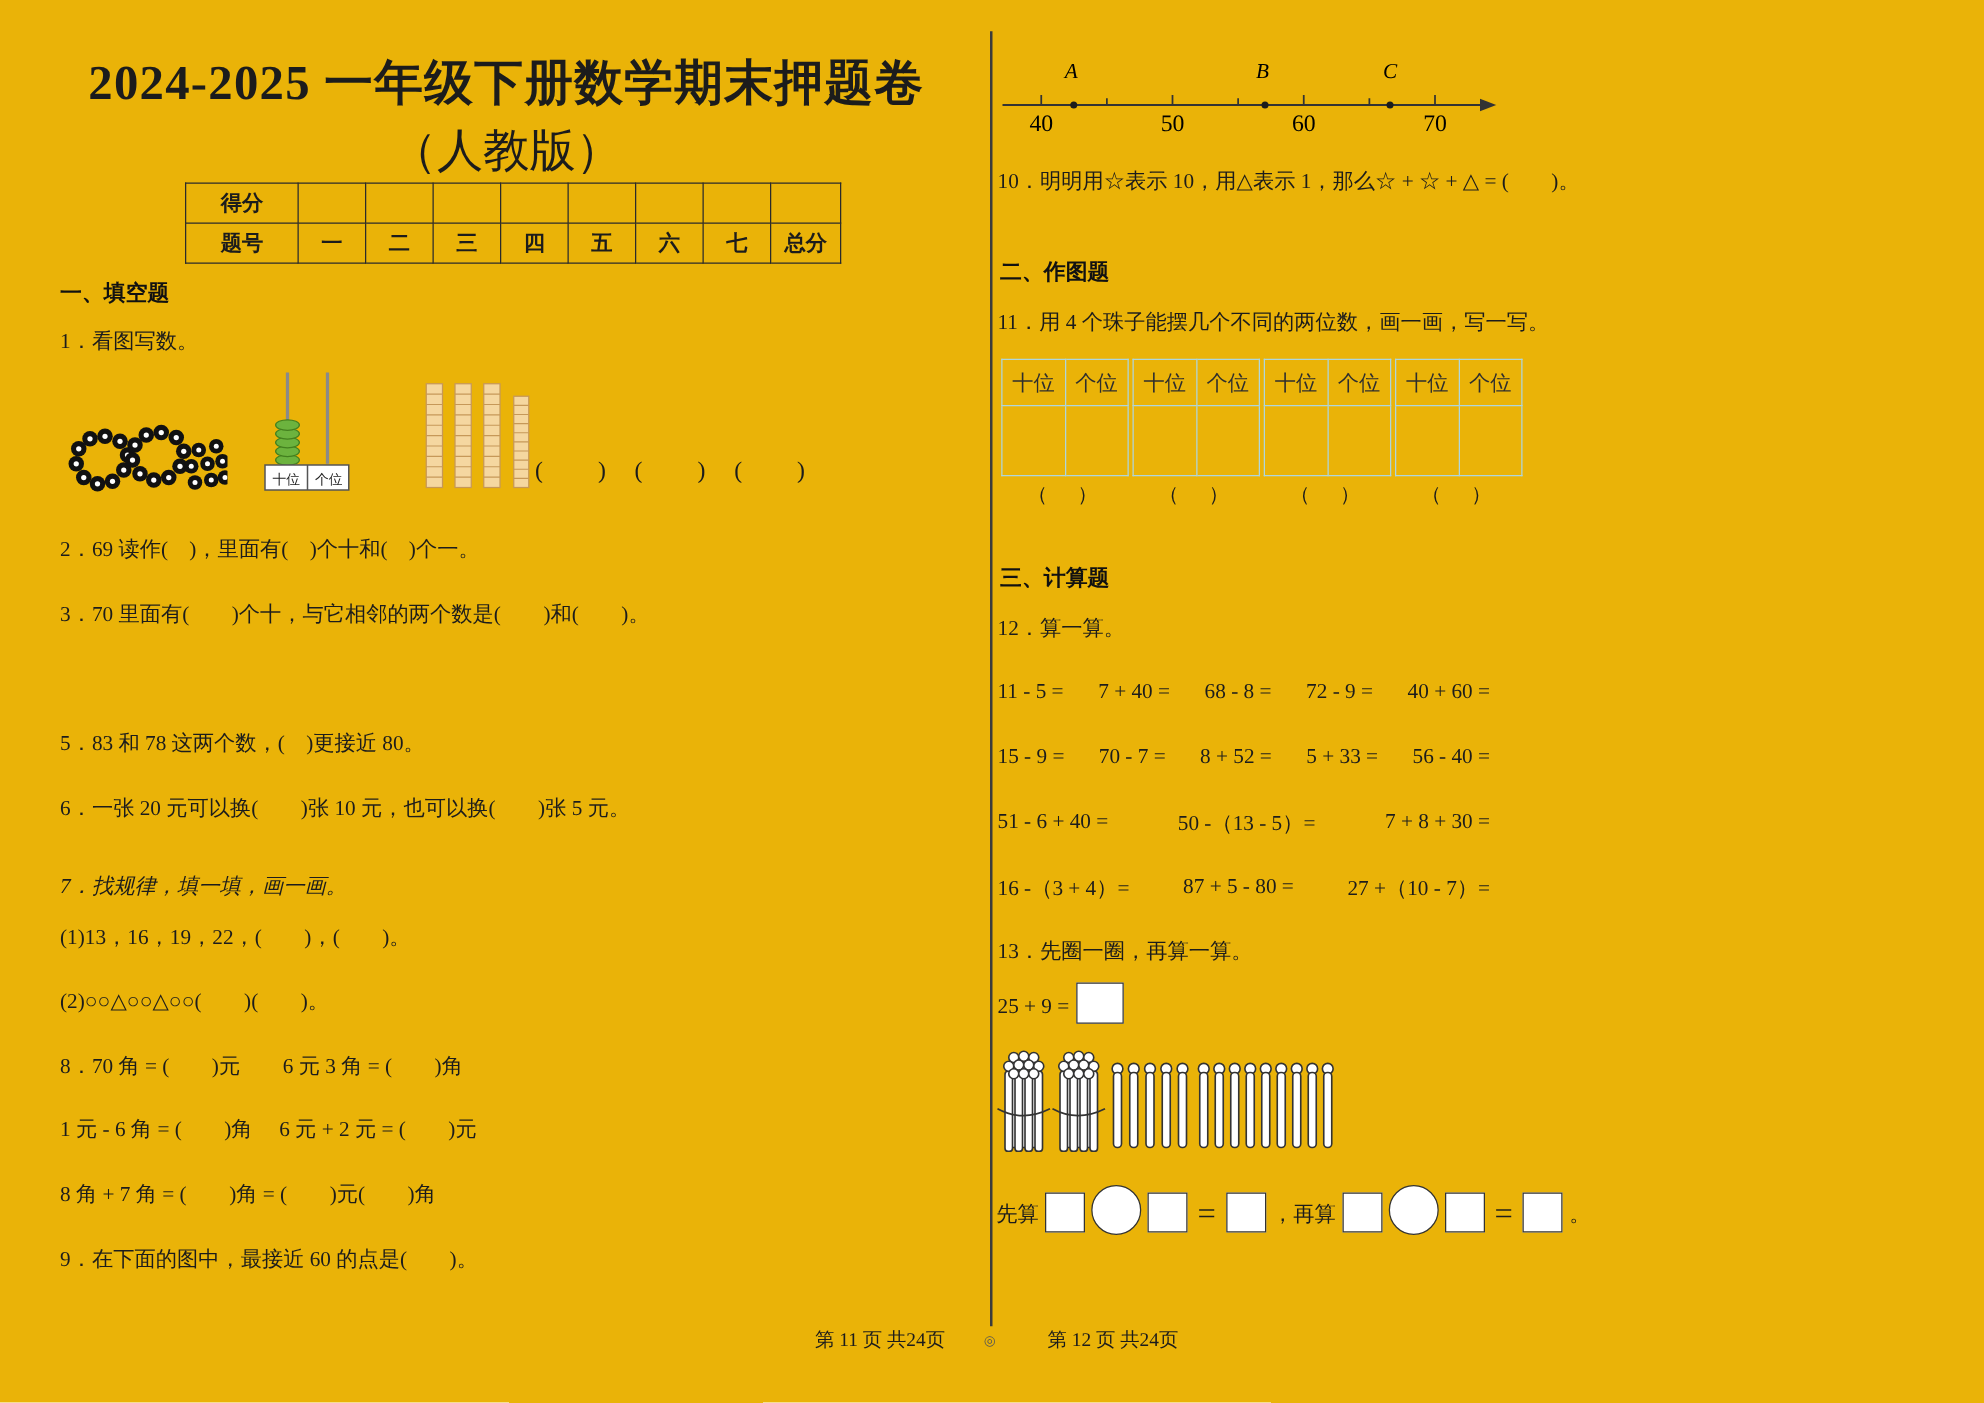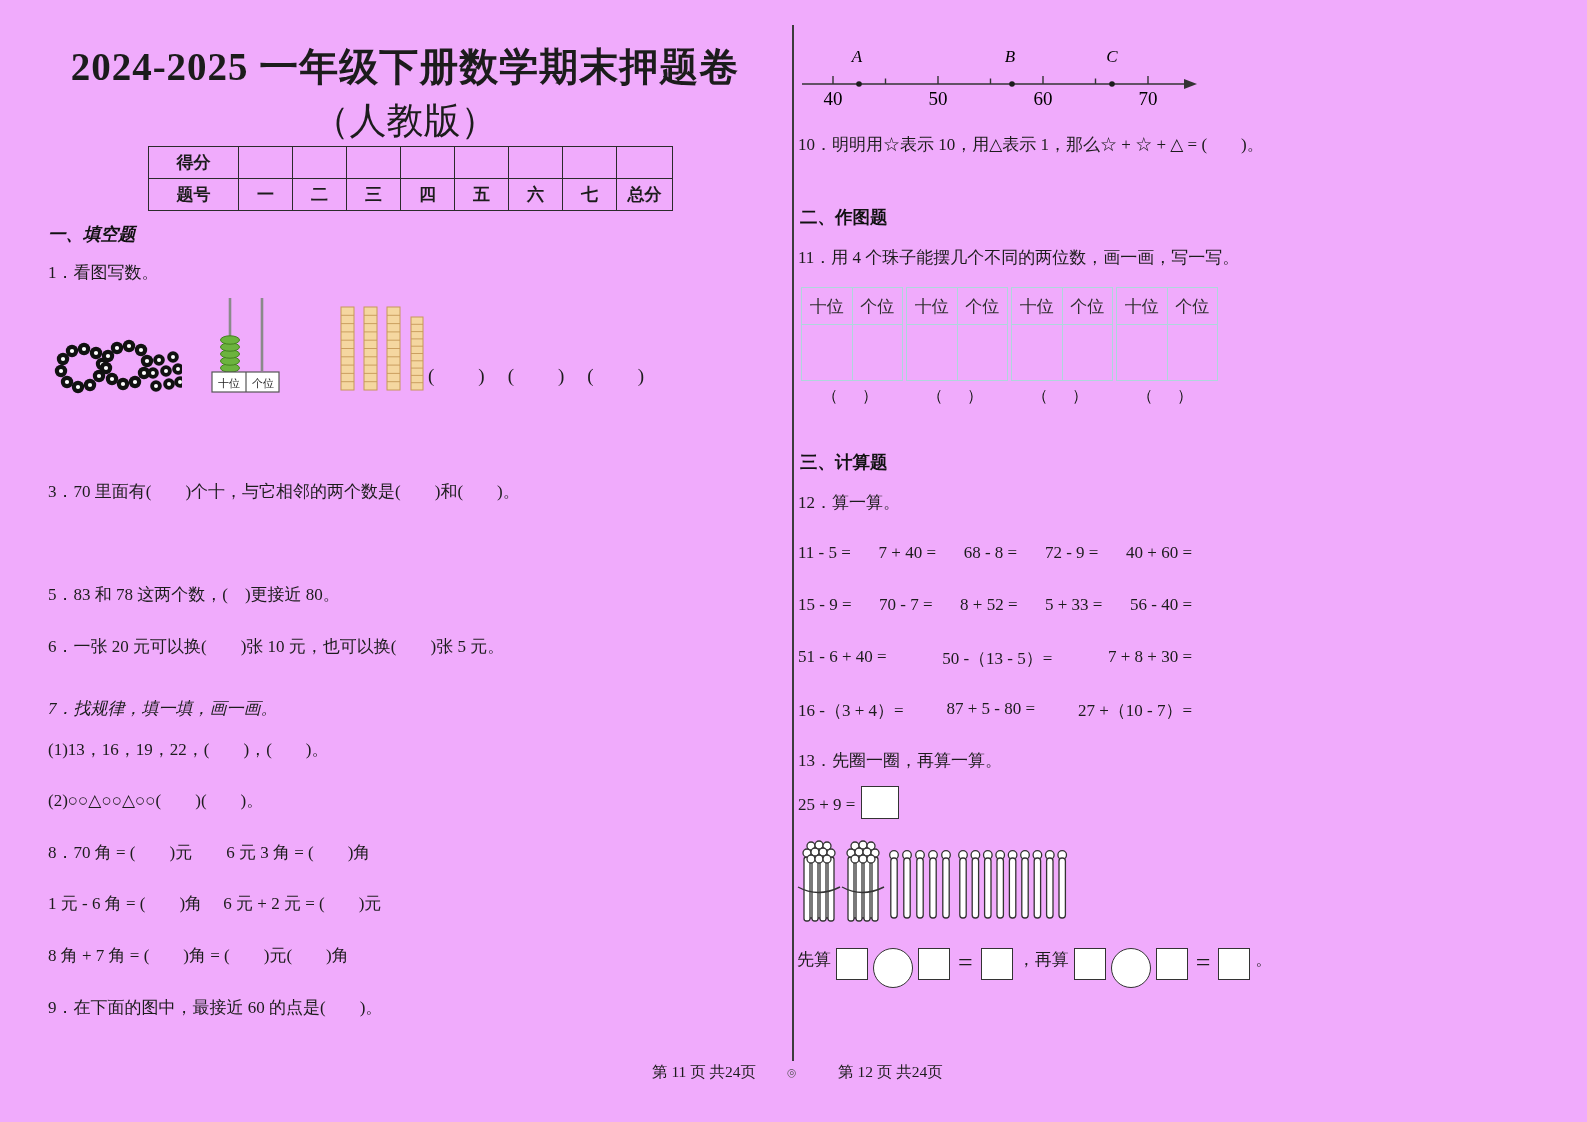--- a/index.html
+++ b/index.html
@@ -1,18 +1,18 @@
 <!DOCTYPE html>
 <html><head>
 <meta charset="utf-8">
 <style>
   * { margin:0; padding:0; box-sizing:border-box; }
   html,body { background:#ffffff; }
   #page {
-    position:relative; width:1587px; height:1122px; background:#f0abfc;
+    position:relative; width:1587px; height:1122px; background:#eab308;
     font-family:"Liberation Serif","DejaVu Serif",serif; color:#1c1c1c;
     overflow:hidden;
   }
   .abs { position:absolute; }
   
   .exam-title { left:50px; top:44px; width:710px; text-align:center;
     font-size:39px; font-weight:bold; line-height:1.2; letter-spacing:1px; }
   .exam-subtitle { left:50px; top:96px; width:710px; text-align:center;
     font-size:37px; font-weight:normal; }
   
@@ -35,21 +35,21 @@
   .pv-blank { font-size:16px; margin-top:5px; letter-spacing:4px; }
   
   .calc-row { left:798px; top:0; width:394px; display:flex;
     justify-content:space-between; font-size:17px; white-space:pre; }
   
   .expr-row { left:798px; top:786px; display:flex; align-items:flex-end; gap:6px; }
   .expr-row .txt { font-size:17px; line-height:22px; padding-bottom:3px; }
   .box { border:1.6px solid #333; background:#fff; }
   .box-sm { width:38px; height:33px; }
   
-  .eq-row { left:797px; top:948px; display:flex; gap:5px; }
+  .eq-row { left:797px; top:948px; display:flex; align-items:flex-end; gap:5px; }
   .eq-row .lbl { font-size:17px; line-height:24px; padding-bottom:2px; white-space:pre; }
   .sq { width:32px; height:32px; border:1.7px solid #333; background:#fff; }
   .circ { width:40px; height:40px; border:1.7px solid #333; border-radius:50%;
     background:#fff; margin-bottom:-2px; }
   .eq-sign { font-size:26px; line-height:30px; padding:0 3px; }
   
   .divider { left:792px; top:25px; width:1.5px; height:1036px; background:#3c3c3c; }
   .footer-txt { font-size:15.5px; }
   .footer-mark { font-size:11px; color:#555; }
   svg text { font-family:"Liberation Serif","DejaVu Serif",serif; }
@@ -82,21 +82,21 @@
       <td class="w-num">三</td>
       <td class="w-num">四</td>
       <td class="w-num">五</td>
       <td class="w-num">六</td>
       <td class="w-num">七</td>
       <td class="w-total">总分</td>
     </tr>
   </tbody>
     </table>
 
-  <div class="abs sec-head" style="left:48px; top:222px;font-style:italic;">一、填空题</div>
+  <div class="abs sec-head" style="left:48px; top:222px;">一、填空题</div>
 
   <div class="abs qline" style="left:48px; top:261px;">1．看图写数。</div>
 
   <svg class="abs" style="left:52px; top:326px;" width="130" height="76" viewBox="0 0 130 76">
     <g fill="#111">
       <circle cx="32" cy="23" r="6.2"></circle>
         <circle cx="44" cy="27" r="6.2"></circle>
         <circle cx="50" cy="38" r="6.2"></circle>
       <circle cx="47" cy="50" r="6.2"></circle>
         <circle cx="38" cy="59" r="6.2"></circle>
@@ -222,20 +222,21 @@
         <line x1="75" y1="53.5" x2="87" y2="53.5"></line>
         <line x1="75" y1="60.8" x2="87" y2="60.8"></line>
         <line x1="75" y1="68.1" x2="87" y2="68.1"></line>
         <line x1="75" y1="75.4" x2="87" y2="75.4"></line>
         <line x1="75" y1="82.7" x2="87" y2="82.7"></line>
     </g>
   </svg>
 
   <div class="abs blanks-line" style="left:428px; top:363px;">(　　)　(　　)　(　　)</div>
 
+  <div class="abs qline" style="left:48px; top:428px;">2．69 读作(　)，里面有(　)个十和(　)个一。</div>
   <div class="abs qline" style="left:48px; top:480px;">3．70 里面有(　　)个十，与它相邻的两个数是(　　)和(　　)。</div>
   <div class="abs qline" style="left:48px; top:583px;">5．83 和 78 这两个数，(　)更接近 80。</div>
   <div class="abs qline" style="left:48px; top:635px;">6．一张 20 元可以换(　　)张 10 元，也可以换(　　)张 5 元。</div>
   <div class="abs qline" style="left:48px; top:697px;font-style:italic;">7．找规律，填一填，画一画。</div>
   <div class="abs qline" style="left:48px; top:738px;">(1)13，16，19，22，(　　)，(　　)。</div>
   <div class="abs qline" style="left:48px; top:789px;">(2)○○△○○△○○(　　)(　　)。</div>
   <div class="abs qline" style="left:48px; top:841px;">8．70 角 = (　　)元　　6 元 3 角 = (　　)角</div>
   <div class="abs qline" style="left:48px; top:892px;">1 元 - 6 角 = (　　)角　 6 元 + 2 元 = (　　)元</div>
   <div class="abs qline" style="left:48px; top:944px;">8 角 + 7 角 = (　　)角 = (　　)元(　　)角</div>
   <div class="abs qline" style="left:48px; top:996px;">9．在下面的图中，最接近 60 的点是(　　)。</div>

